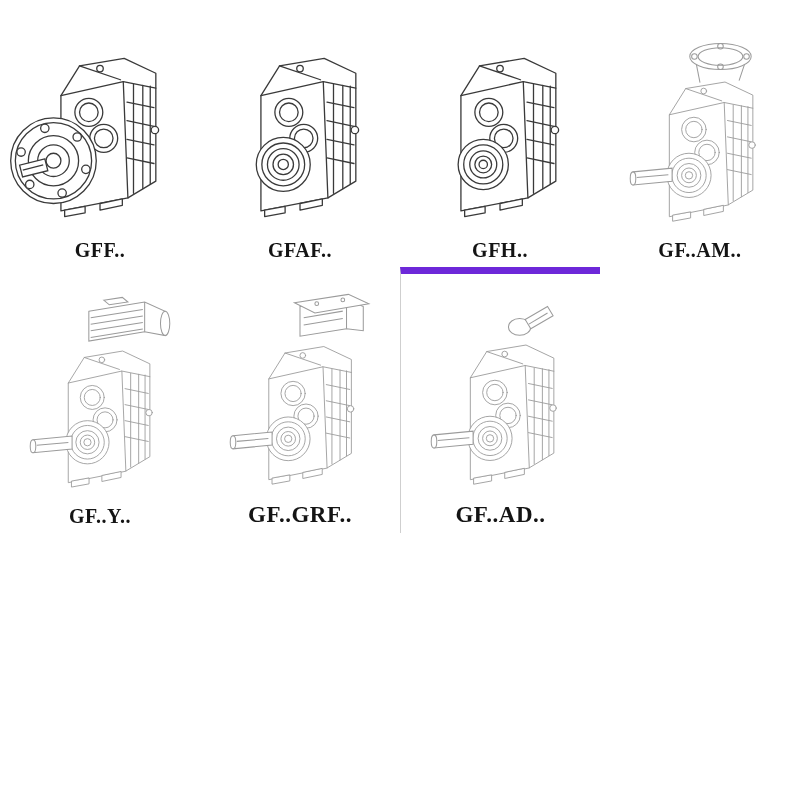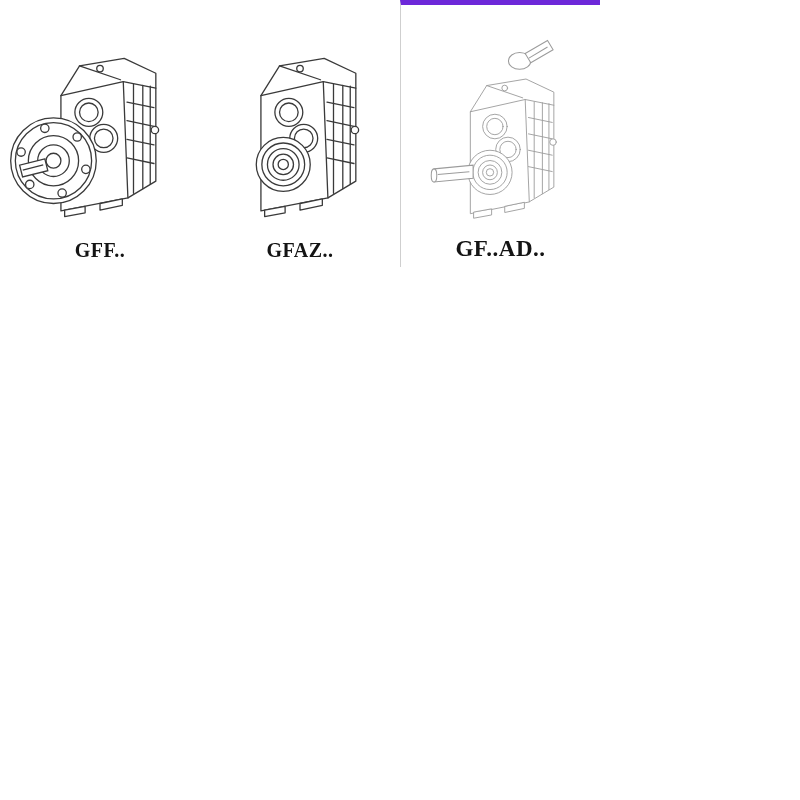--- a/index.html
+++ b/index.html
@@ -19,21 +19,21 @@
   .cell {
     margin: 0;
     display: flex;
     flex-direction: column;
     align-items: center;
     justify-content: flex-end;
     padding: 2px 1px 5px;
     box-sizing: border-box;
   }
   .cell.boxed {
-    border-top: 5px solid #6d28d9;
+    border-top: 7px solid #6d28d9;
     border-left: 1px solid #cfcfcf;
   }
   .drawing {
     width: 192px;
     height: 214px;
     flex: 0 0 auto;
   }
   .label {
     font-weight: 700;
     font-size: 20px;
@@ -226,30 +226,54 @@
         <use href="#var-flange"></use>
       </svg>
       <figcaption class="label">GFF..</figcaption>
     </figure>
 
 
     <figure class="cell">
       <svg class="drawing" viewBox="0 0 200 230" role="img" aria-label="hollow-shaft-gearbox-shrink-disk">
         <use href="#var-hollow2"></use>
       </svg>
-      <figcaption class="label">GFAZ..</figcaption>
-    </figure>
-
-
-
-
-
-
-
-
+      <figcaption class="label">GFAF..</figcaption>
+    </figure>
+
+
+    <figure class="cell">
+      <svg class="drawing" viewBox="0 0 200 230" role="img" aria-label="hollow-shaft-gearbox">
+        <use href="#var-hollow"></use>
+      </svg>
+      <figcaption class="label">GFH..</figcaption>
+    </figure>
+
+
+    <figure class="cell">
+      <svg class="drawing" viewBox="0 0 200 230" role="img" aria-label="gearbox-with-motor-adapter-flange">
+        <use href="#var-light-adapter"></use>
+      </svg>
+      <figcaption class="label">GF..AM..</figcaption>
+    </figure>
+
+    <figure class="cell">
+      <svg class="drawing" viewBox="0 0 200 230" role="img" aria-label="gearmotor-with-mounted-motor">
+        <use href="#var-light-motor"></use>
+      </svg>
+      <figcaption class="label">GF..Y..</figcaption>
+    </figure>
+
+
+
+    <figure class="cell">
+      <svg class="drawing" viewBox="0 0 200 230" role="img" aria-label="gearbox-with-adapter-housing">
+        <use href="#var-light-grf"></use>
+      </svg>
+      <figcaption class="label lg">GF..GRF..</figcaption>
+    </figure>
 
     <figure class="cell boxed">
       <svg class="drawing" viewBox="0 0 200 230" role="img" aria-label="gearbox-with-input-shaft-adapter">
         <use href="#var-light-input"></use>
       </svg>
       <figcaption class="label lg">GF..AD..</figcaption>
     </figure>
 
   </div>
 </div>

